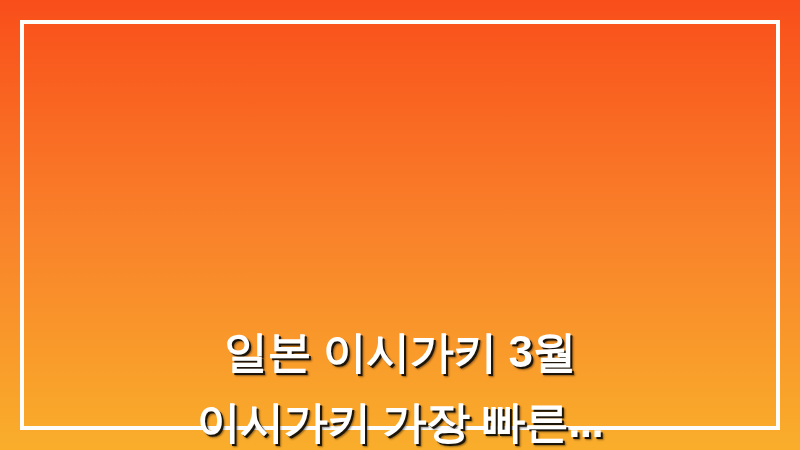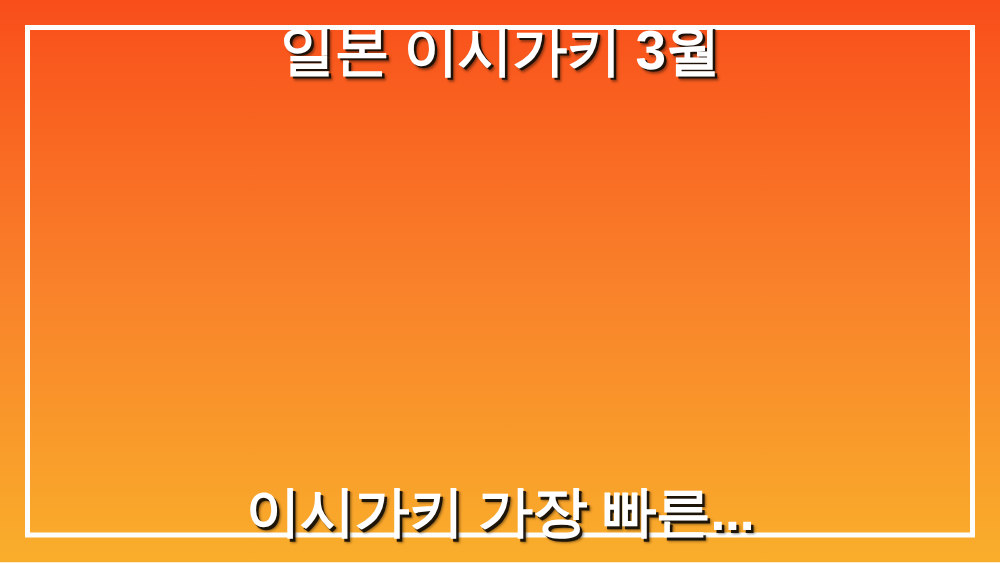--- a/index.html
+++ b/index.html
@@ -36,23 +36,23 @@
 
   .title-block {
     position: absolute;
     top: 0;
     left: 0;
     width: 100%;
     height: 100%;
     display: flex;
     flex-direction: column;
     align-items: center;
-    justify-content: space-between;
+    justify-content: flex-end;
     gap: 20px;
-    padding: 16px 60px;
+    padding: 4px 60px;
     box-sizing: border-box;
   }
 
   .title-line {
     margin: 0;
     font-size: 44px;
     font-weight: 700;
     line-height: 1.12;
     color: var(--text-color, #ffffff);
     text-align: center;

